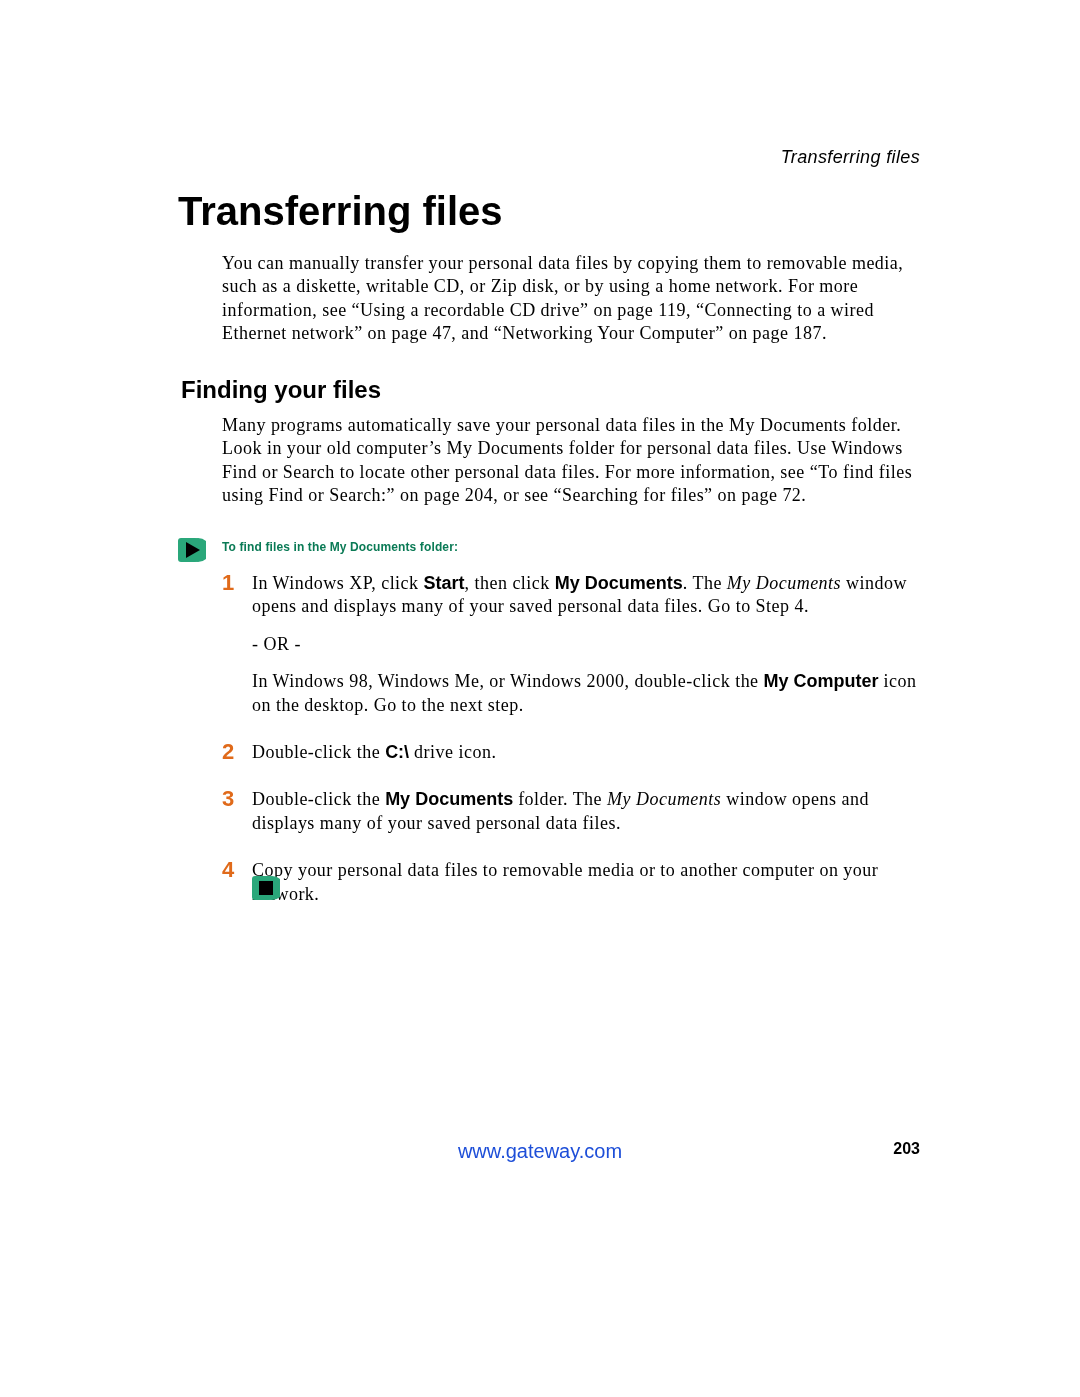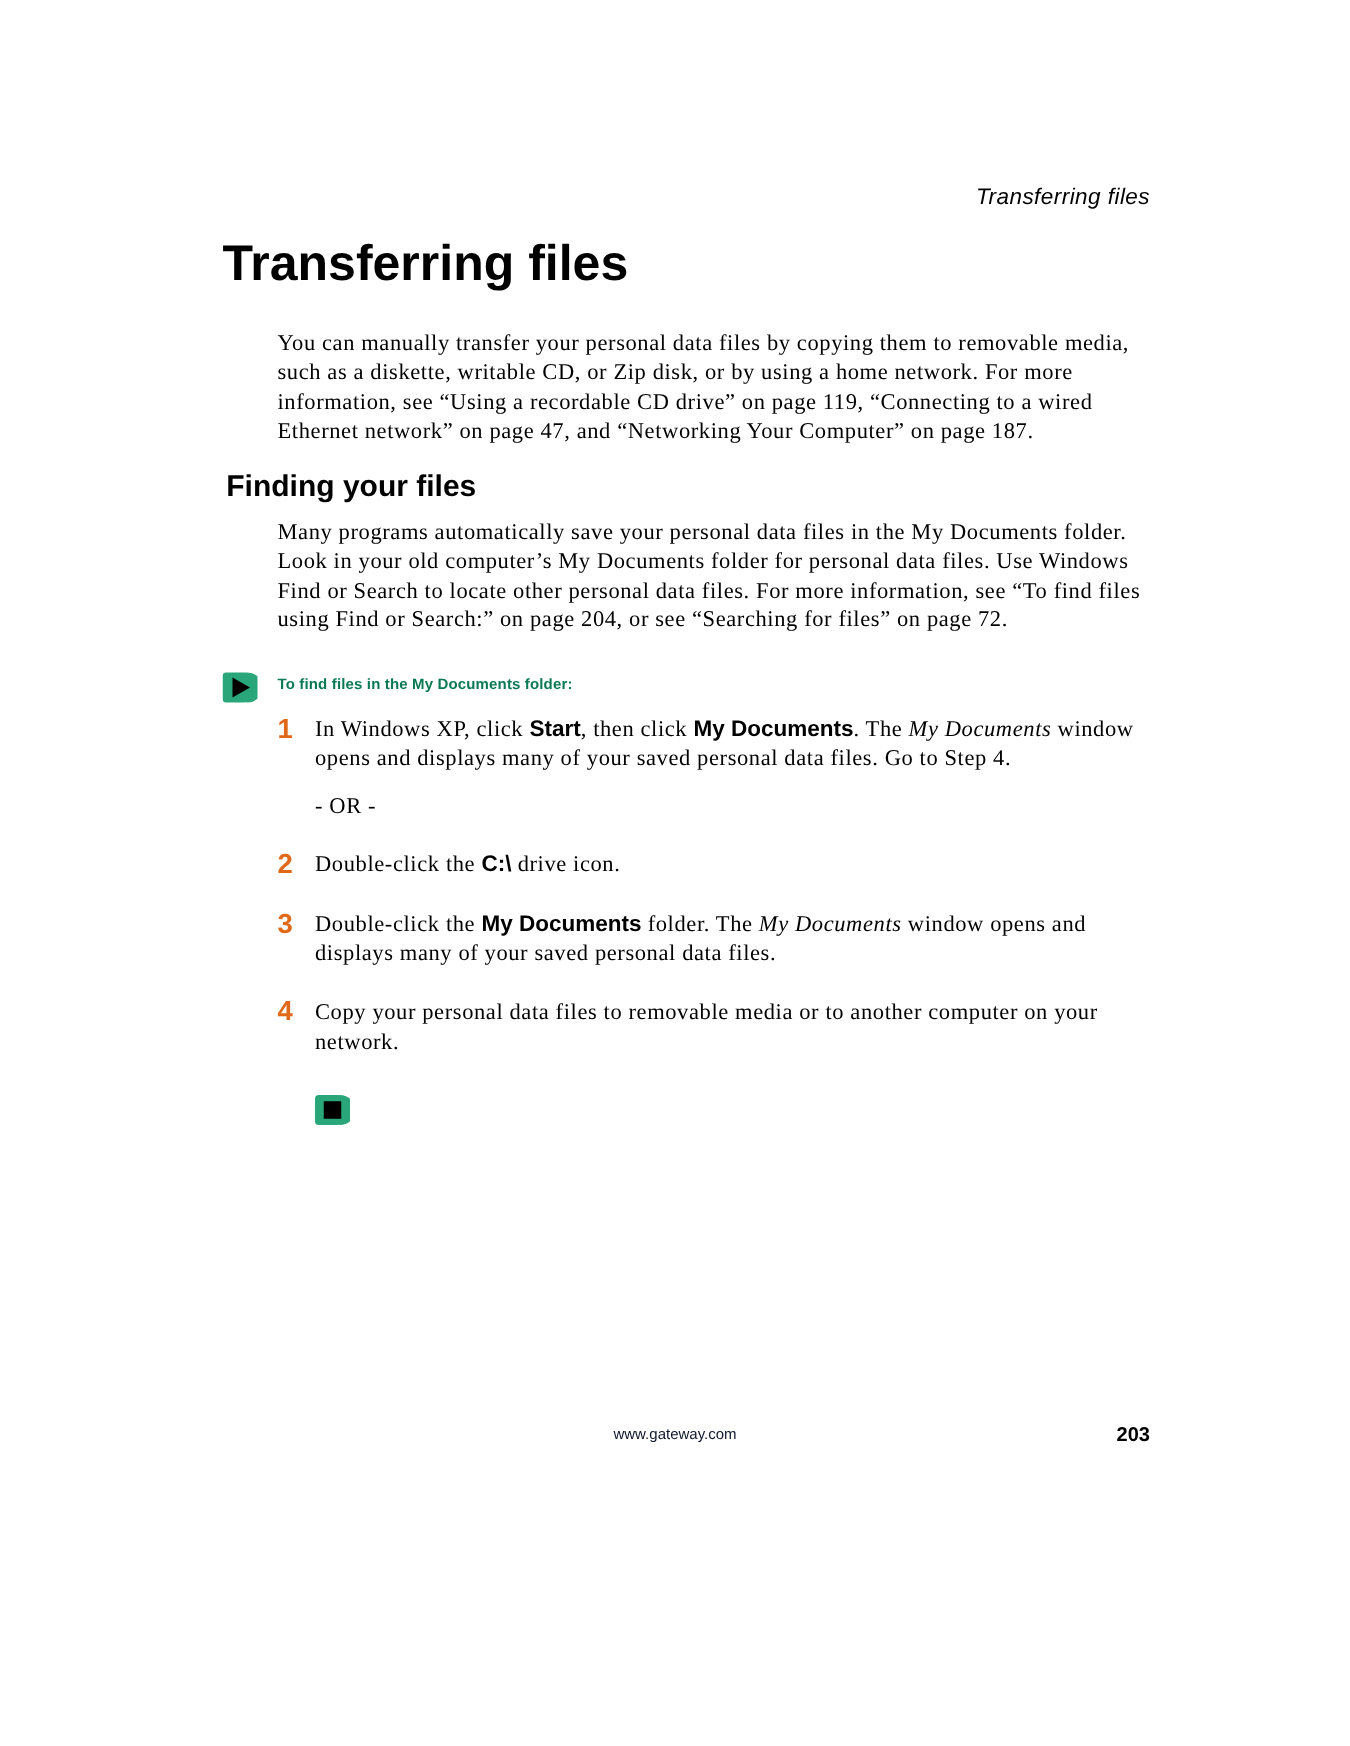--- a/index.html
+++ b/index.html
@@ -33,21 +33,21 @@
     position: absolute;
     top: 189px;
     left: 178px;
     font-family: Arial, Helvetica, sans-serif;
     font-weight: bold;
     font-size: 40px;
     letter-spacing: 0;
   }
   .intro-para {
     position: absolute;
-    top: 263px;
+    top: 252px;
     left: 222px;
     width: 700px;
     font-size: 18px;
     line-height: 1.3;
   }
   .h2 {
     position: absolute;
     top: 376px;
     left: 181px;
     font-family: Arial, Helvetica, sans-serif;
@@ -121,22 +121,22 @@
     top: 1140px;
     left: 160px;
     right: 160px;
     height: 30px;
   }
   .footer-url {
     position: absolute;
     left: 50%;
     transform: translateX(-50%);
     font-family: Arial, Helvetica, sans-serif;
-    font-size: 12px;
-    color: #0f172a;
+    font-size: 20px;
+    color: #1d4ed8;
     letter-spacing: 0;
   }
   .footer-page {
     position: absolute;
     right: 0;
     font-family: Arial, Helvetica, sans-serif;
     font-weight: bold;
     font-size: 16px;
     letter-spacing: 0;
   }
@@ -166,20 +166,23 @@
 
   <div class="step-list">
 
     <div class="step">
       <div class="step-num">1</div>
       <div class="step-body">
         <p>
           <span>In Windows XP, click </span><span class="b-sans">Start</span><span>, then click </span><span class="b-sans">My Documents</span><span>. The </span><span class="ital">My Documents</span><span> window opens and displays many of your saved personal data files. Go to Step 4.</span>
         </p>
         <p>- OR -</p>
+        <p>
+          <span>In Windows 98, Windows Me, or Windows 2000, double-click the </span><span class="b-sans">My Computer</span><span> icon on the desktop. Go to the next step.</span>
+        </p>
       </div>
     </div>
 
     <div class="step">
       <div class="step-num">2</div>
       <div class="step-body">
         <p>
           <span>Double-click the </span><span class="b-sans">C:\</span><span> drive icon.</span>
         </p>
       </div>

